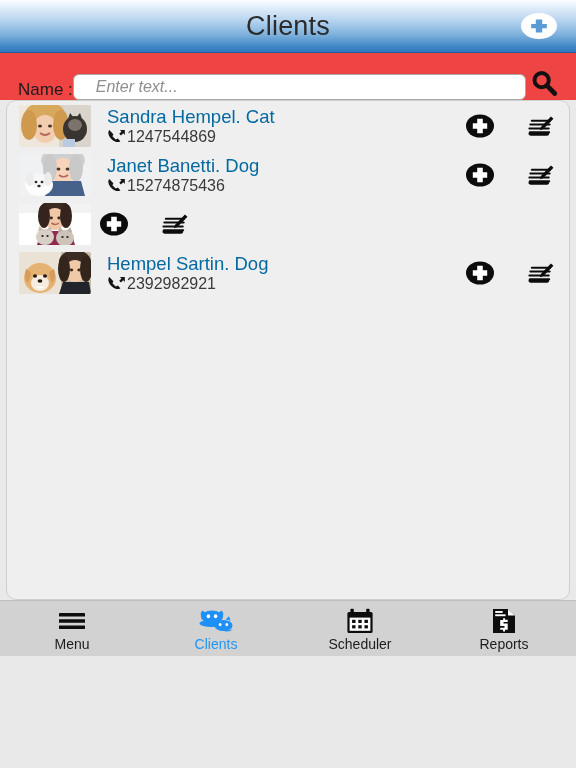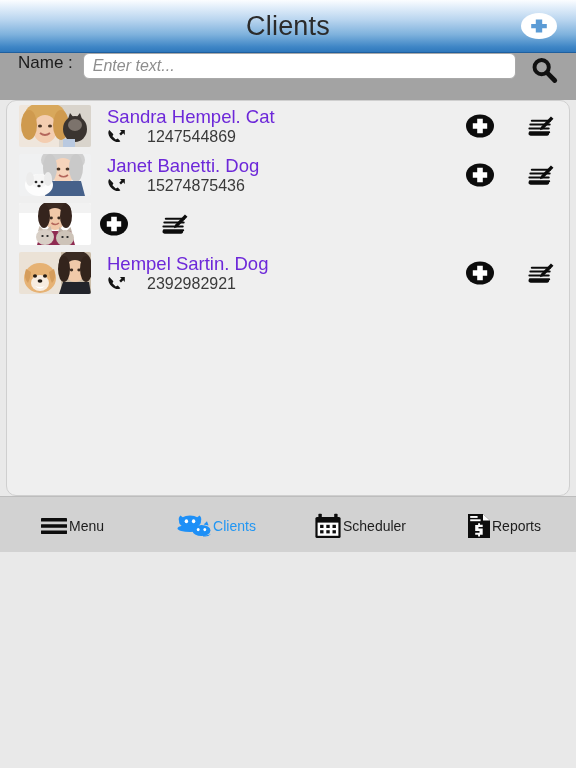--- a/index.html
+++ b/index.html
@@ -4,21 +4,21 @@
 <style>
   * { margin:0; padding:0; box-sizing:border-box; }
   html, body {
     width:576px; height:768px;
     background:#e9e9e9;
     font-family:"Liberation Sans", sans-serif;
     overflow:hidden;
   }
   #app {
     position:relative;
-    width:576px; height:552px;
+    width:576px; height:656px;
     background:#e9e9e9;
     display:flex; flex-direction:column;
   }
 
   
   .header {
     position:relative;
     height:53px;
     flex:0 0 53px;
     background:linear-gradient(to bottom,#fbfdff 0%, #e2eefa 14%, #b9d5ef 38%, #7fb2dd 66%, #3f86c6 90%, #2f78bc 100%);
@@ -36,40 +36,39 @@
     right:18px; top:50%;
     transform:translateY(-50%);
     width:38px; height:28px;
     display:flex; align-items:center; justify-content:center;
     cursor:pointer;
   }
 
   
   .searchbar {
     flex:0 0 47px;
-    display:flex; align-items:flex-start;
+    display:flex; align-items:flex-end;
     padding:0 14px 0 18px;
-    background:#a3a3a3;
-    gap:10px;
+    background:#ef4444;
   }
   .search-label {
     font-size:17px;
     color:#1b1b1b;
     white-space:nowrap;
   }
   .search-input {
     flex:1 1 auto;
     height:26px;
     border:1px solid #a9a9a9;
     border-radius:6px;
     background:#ffffff;
     font-size:16px;
     font-style:italic;
     color:#222;
-    padding:0 9px;
+    padding:0 22px;
     font-family:"Liberation Sans", sans-serif;
     outline:none;
   }
   .search-input::placeholder { color:#8e8e8e; font-style:italic; }
   .search-go {
     width:36px; height:34px;
     display:flex; align-items:center; justify-content:center;
     cursor:pointer;
     flex:0 0 36px;
   }
@@ -105,28 +104,28 @@
   .row-text {
     flex:1 1 auto;
     padding-left:16px;
     min-width:0;
     display:flex; flex-direction:column;
     justify-content:center;
     gap:1px;
   }
   .row-name {
     font-size:18.5px;
-    color:#6d28d9;
+    color:#0369a1;
     line-height:21px;
     white-space:nowrap;
     overflow:hidden;
     text-overflow:ellipsis;
   }
   .row-phone {
-    display:flex; align-items:center; gap:21px;
+    display:flex; align-items:center; gap:1px;
     line-height:18px;
   }
   .row-phone-num {
     font-size:16px;
     color:#3a3a3a;
   }
   .row-actions {
     flex:0 0 auto;
     display:flex; align-items:center; gap:30px;
     padding-left:8px;
@@ -140,21 +139,21 @@
   
   .tabbar {
     flex:0 0 56px;
     background:#d2d2d2;
     display:flex;
     align-items:stretch;
     border-top:1px solid #bdbdbd;
   }
   .tab {
     flex:1 1 0;
-    display:flex; flex-direction:row;
+    display:flex; flex-direction:column;
     align-items:center; justify-content:center;
     gap:1px;
     cursor:pointer;
     padding-top:2px;
   }
   .tab-icon {
     height:28px;
     display:flex; align-items:center; justify-content:center;
   }
   .tab-label {

